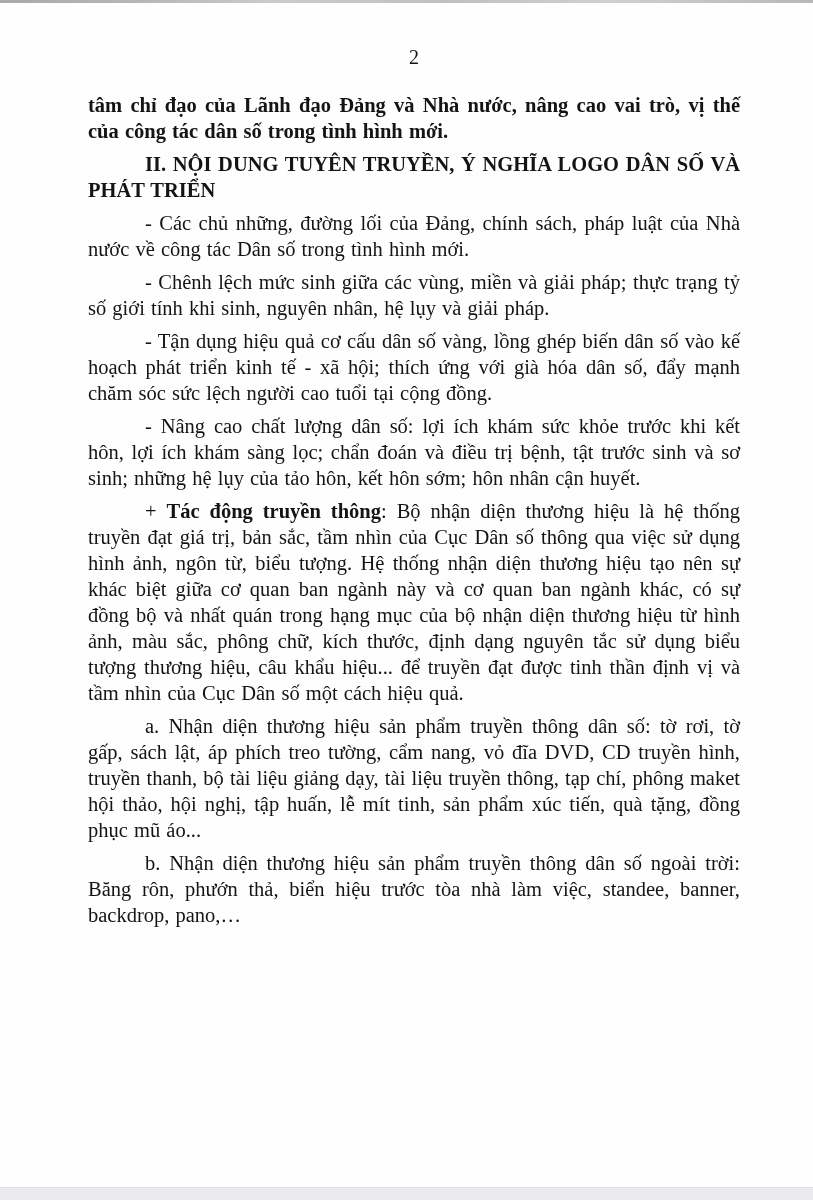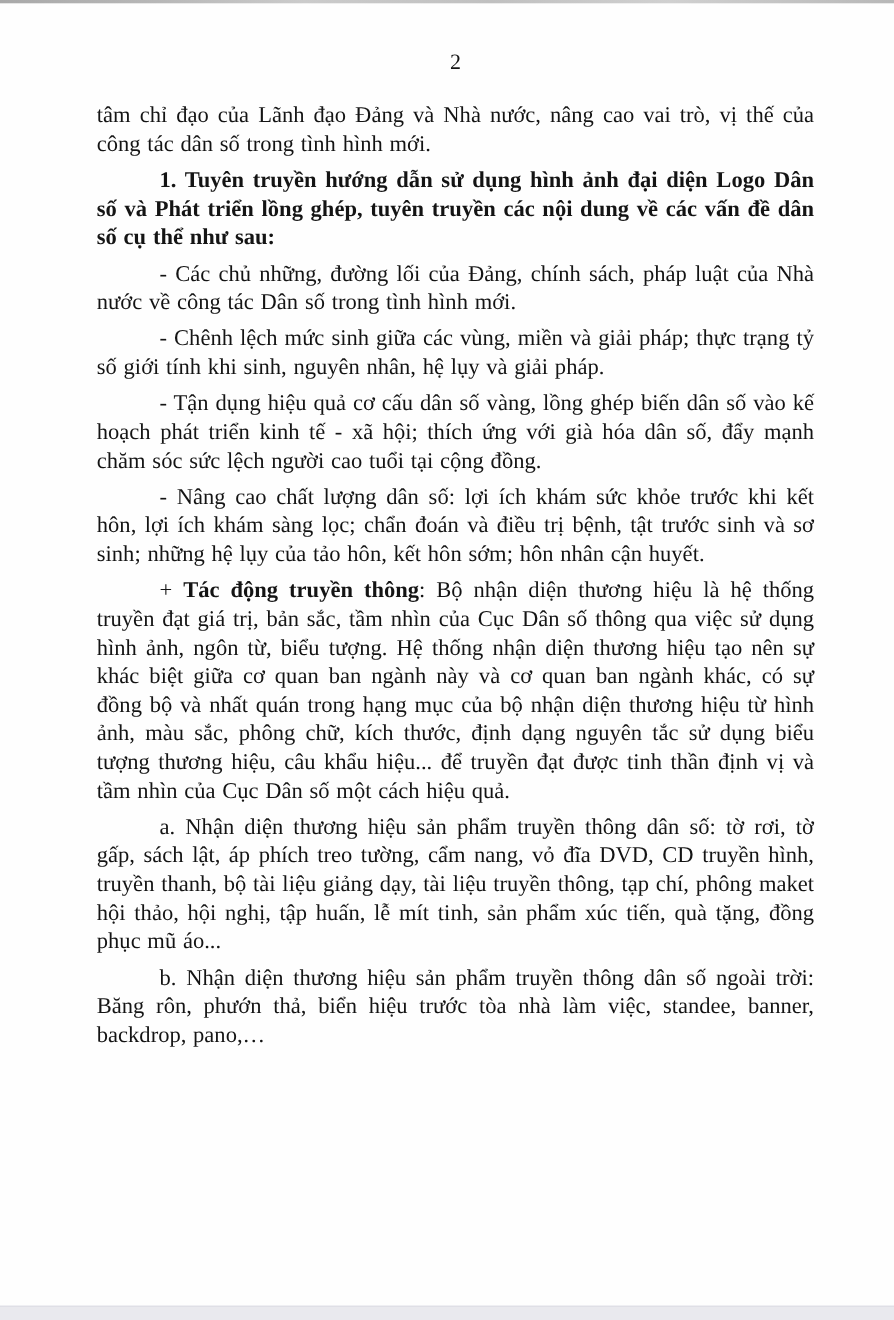--- a/index.html
+++ b/index.html
@@ -44,37 +44,37 @@
     margin-bottom: 22px;
   }
   p {
     font-size: 20.5px;
     line-height: 26px;
     text-align: justify;
     text-indent: 57px;
     margin-bottom: 7px;
     word-spacing: 1px;
   }
-  p.no-indent { text-indent: 0; }
+  p.no-indent { text-indent: 0; font-weight: bold; }
   p.bold { font-weight: bold; }
   .inline-bold { font-weight: bold; }
 </style>
 </head>
 <body>
 
 <div class="page">
   <div class="scan-edge-top"></div>
 
   <div class="content">
     <div class="page-number">2</div>
 
     <p class="no-indent">tâm chỉ đạo của Lãnh đạo Đảng và Nhà nước, nâng cao vai trò, vị thế của công tác dân số trong tình hình mới.</p>
 
+    <p class="bold">II. NỘI DUNG TUYÊN TRUYỀN, Ý NGHĨA LOGO DÂN SỐ VÀ PHÁT TRIỂN</p>
 
-    <p class="bold">1. Tuyên truyền hướng dẫn sử dụng hình ảnh đại diện Logo Dân số và Phát triển lồng ghép, tuyên truyền các nội dung về các vấn đề dân số cụ thể như sau:</p>
 
     <p>- Các chủ những, đường lối của Đảng, chính sách, pháp luật của Nhà nước về công tác Dân số trong tình hình mới.</p>
     <p>- Chênh lệch mức sinh giữa các vùng, miền và giải pháp; thực trạng tỷ số giới tính khi sinh, nguyên nhân, hệ lụy và giải pháp.</p>
     <p>- Tận dụng hiệu quả cơ cấu dân số vàng, lồng ghép biến dân số vào kế hoạch phát triển kinh tế - xã hội; thích ứng với già hóa dân số, đẩy mạnh chăm sóc sức lệch người cao tuổi tại cộng đồng.</p>
     <p>- Nâng cao chất lượng dân số: lợi ích khám sức khỏe trước khi kết hôn, lợi ích khám sàng lọc; chẩn đoán và điều trị bệnh, tật trước sinh và sơ sinh; những hệ lụy của tảo hôn, kết hôn sớm; hôn nhân cận huyết.</p>
 
     <p><span>+ </span><span class="inline-bold">Tác động truyền thông</span><span>: Bộ nhận diện thương hiệu là hệ thống truyền đạt giá trị, bản sắc, tầm nhìn của Cục Dân số thông qua việc sử dụng hình ảnh, ngôn từ, biểu tượng. Hệ thống nhận diện thương hiệu tạo nên sự khác biệt giữa cơ quan ban ngành này và cơ quan ban ngành khác, có sự đồng bộ và nhất quán trong hạng mục của bộ nhận diện thương hiệu từ hình ảnh, màu sắc, phông chữ, kích thước, định dạng nguyên tắc sử dụng biểu tượng thương hiệu, câu khẩu hiệu... để truyền đạt được tinh thần định vị và tầm nhìn của Cục Dân số một cách hiệu quả.</span></p>
 
 
     <p>a. Nhận diện thương hiệu sản phẩm truyền thông dân số: tờ rơi, tờ gấp, sách lật, áp phích treo tường, cẩm nang, vỏ đĩa DVD, CD truyền hình, truyền thanh, bộ tài liệu giảng dạy, tài liệu truyền thông, tạp chí, phông maket hội thảo, hội nghị, tập huấn, lễ mít tinh, sản phẩm xúc tiến, quà tặng, đồng phục mũ áo...</p>

